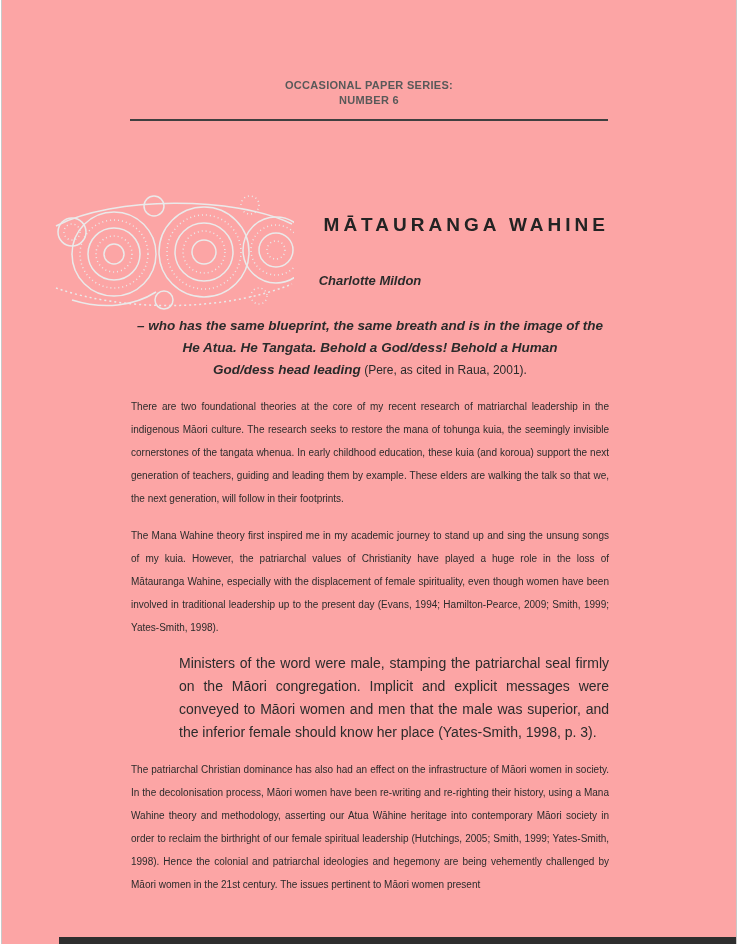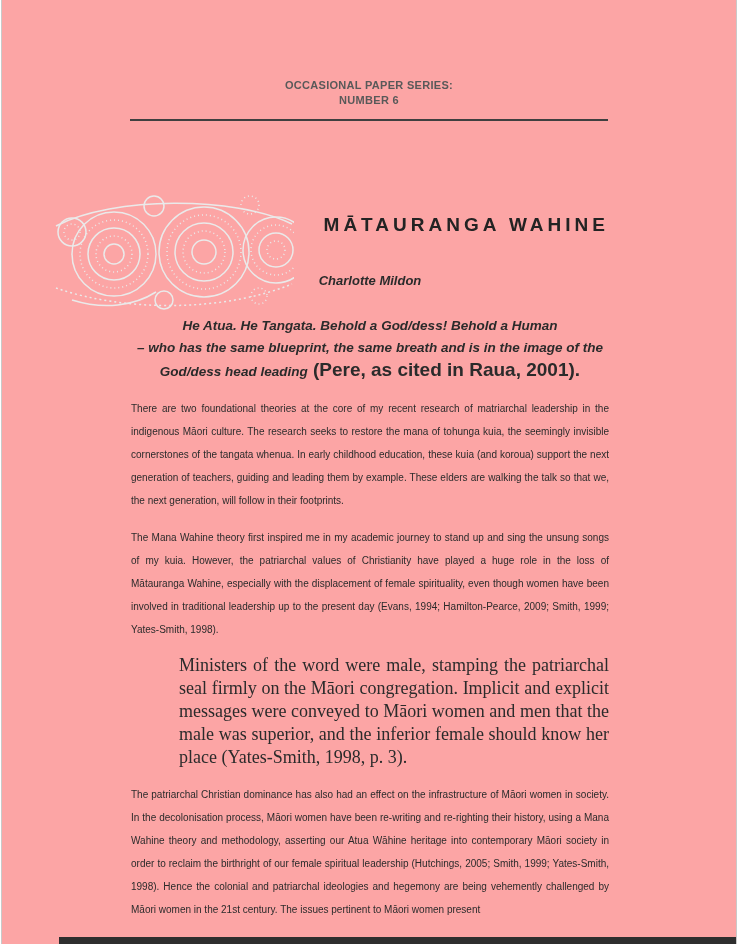--- a/index.html
+++ b/index.html
@@ -77,38 +77,37 @@
     margin-top:27px;
     text-align:center;
     font-size:13.5px;
     font-weight:bold;
     font-style:italic;
     line-height:22px;
     color:var(--body-text);
   }
   .epi-cite{
     font-style:normal;
-    font-weight:bold;
-    font-size:19px;
+    font-weight:normal;
+    font-size:12px;
     text-align:center;
   }
   .body-para{
     margin:14px 0 0 0;
     font-size:10px;
     line-height:23px;
     text-align:justify;
     color:var(--body-text);
   }
   .block-quote{
     margin:13px 0 14px 48px;
-    font-size:18px;
+    font-size:14px;
     line-height:23px;
     text-align:justify;
     color:var(--body-text);
-    font-family:Liberation Serif, serif;
   }
   .bottom-bar{
     position:absolute;
     left:57px;
     right:0;
     bottom:0;
     height:7px;
     background:var(--bottom-bar);
     z-index:3;
   }
@@ -153,22 +152,22 @@
     </g>
   </svg>
 
   <div class="content">
 
     <h1 class="paper-title">MĀTAURANGA WAHINE</h1>
 
     <div class="author">Charlotte Mildon</div>
 
     <div class="epigraph">
+      <div>– who has the same blueprint, the same breath and is in the image of the</div>
       <div>He Atua. He Tangata. Behold a God/dess! Behold a Human</div>
-      <div>– who has the same blueprint, the same breath and is in the image of the</div>
       <div><span>God/dess head leading</span><span class="epi-cite"> (Pere, as cited in Raua, 2001).</span></div>
     </div>
 
     <p class="body-para">There are two foundational theories at the core of my recent research of matriarchal leadership in the indigenous Māori culture. The research seeks to restore the mana of tohunga kuia, the seemingly invisible cornerstones of the tangata whenua. In early childhood education, these kuia (and koroua) support the next generation of teachers, guiding and leading them by example. These elders are walking the talk so that we, the next generation, will follow in their footprints.</p>
 
     <p class="body-para">The Mana Wahine theory first inspired me in my academic journey to stand up and sing the unsung songs of my kuia. However, the patriarchal values of Christianity have played a huge role in the loss of Mātauranga Wahine, especially with the displacement of female spirituality, even though women have been involved in traditional leadership up to the present day (Evans, 1994; Hamilton-Pearce, 2009; Smith, 1999; Yates-Smith, 1998).</p>
 
     <blockquote class="block-quote">Ministers of the word were male, stamping the patriarchal seal firmly on the Māori congregation. Implicit and explicit messages were conveyed to Māori women and men that the male was superior, and the inferior female should know her place (Yates-Smith, 1998, p. 3).</blockquote>
 
     <p class="body-para">The patriarchal Christian dominance has also had an effect on the infrastructure of Māori women in society. In the decolonisation process, Māori women have been re-writing and re-righting their history, using a Mana Wahine theory and methodology, asserting our Atua Wāhine heritage into contemporary Māori society in order to reclaim the birthright of our female spiritual leadership (Hutchings, 2005; Smith, 1999; Yates-Smith, 1998). Hence the colonial and patriarchal ideologies and hegemony are being vehemently challenged by Māori women in the 21st century. The issues pertinent to Māori women present</p>

